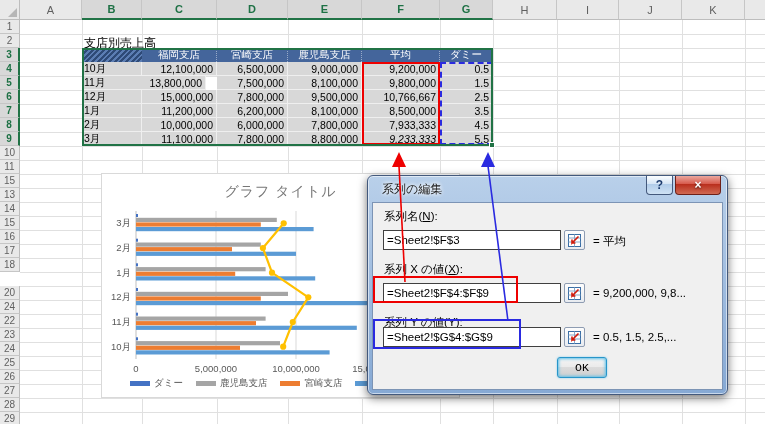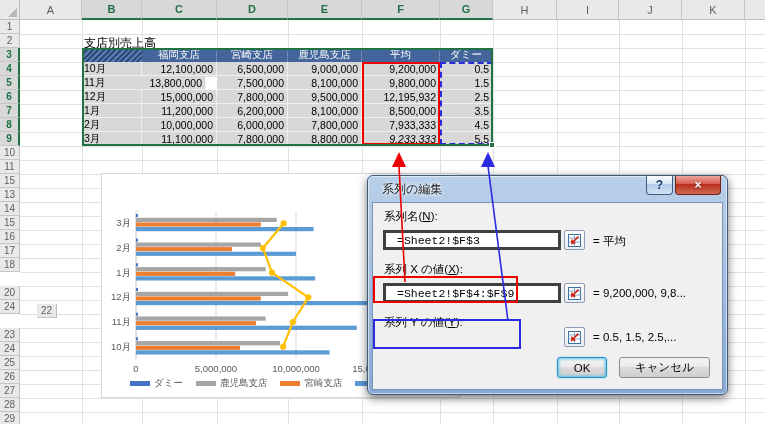--- a/index.html
+++ b/index.html
@@ -47,28 +47,28 @@
   .dlg-btns{position:absolute;right:6px;top:0;display:flex;}
   .dlg-help{width:27px;height:19px;border:1px solid #44597c;border-top:none;border-radius:0 0 4px 4px;
     background:linear-gradient(#fbfdfe,#d4e4f5 45%,#b1cce9 46%,#cfe2f4);
     color:#1e3c6e;font-weight:bold;font-size:12px;display:flex;align-items:center;justify-content:center;margin-right:2px;}
   .dlg-close{width:46px;height:19px;border:1px solid #6e2018;border-top:none;border-radius:0 0 4px 4px;
     background:linear-gradient(#eba79e,#d6584a 45%,#b92e1d 46%,#d06a53);
     color:#fff;font-weight:bold;font-size:12px;display:flex;align-items:center;justify-content:center;text-shadow:0 1px 2px rgba(0,0,0,.6);}
   .dlg-client{position:absolute;left:4px;top:26px;right:4px;bottom:4px;background:#f0f0f0;border:1px solid #7c94b5;}
   .dlg-label{position:absolute;left:11px;font-size:11.5px;color:#000;}
   .dlg-label u{text-decoration:underline;}
-  .dlg-input{position:absolute;left:10px;width:178px;height:20px;border:3px solid #404040;background:#fff;
-    font-family:Liberation Mono, monospace;font-size:11.5px;color:#000;padding:0 11px;outline:none;}
+  .dlg-input{position:absolute;left:10px;width:178px;height:20px;border:1px solid #404040;background:#fff;
+    font-family:Liberation Sans, sans-serif;font-size:11.5px;color:#000;padding:0 3px;outline:none;}
   .picker{position:absolute;left:191px;width:21px;height:20px;border:1px solid #8e9cb2;border-radius:2px;
     background:linear-gradient(#fdfdfd,#e8ebf0);display:flex;align-items:center;justify-content:center;padding:0;}
   .dlg-result{position:absolute;left:220px;font-size:11.5px;color:#000;white-space:nowrap;}
   .dlg-btn{position:absolute;height:21px;font-family:"Liberation Sans","DejaVu Sans",sans-serif;font-size:11.5px;color:#000;
     border:1px solid #8e8e8e;border-radius:3px;background:linear-gradient(#f4f4f4,#ebebeb 45%,#dcdcdc 46%,#cfcfcf);}
-  .dlg-btn.ok{left:184px;top:154px;width:50px;border:1px solid #2795c9;box-shadow:0 0 3px 1px #5fc0e8 inset,0 0 2px #7ecbec;}
+  .dlg-btn.ok{left:184px;top:154px;width:50px;border:1px solid #2795c9;box-shadow:0 0 3px 1px #5fc0e8 inset,0 0 2px #7ecbec;font-family:Liberation Mono, monospace;}
   .dlg-btn.cancel{left:246px;top:154px;width:91px;}
   
   .arrows{position:absolute;left:0;top:0;z-index:20;pointer-events:none;}
 </style>
 </head>
 <body>
 
 <div class="screen">
 
   <svg class="gridsvg" width="765" height="424">
@@ -145,21 +145,21 @@
       <div class="rowhdr" style="top: 174px; height: 14px;">15</div>
       <div class="rowhdr" style="top: 188px; height: 14px;">13</div>
       <div class="rowhdr" style="top: 202px; height: 14px;">14</div>
       <div class="rowhdr" style="top: 216px; height: 14px;">15</div>
       <div class="rowhdr" style="top: 230px; height: 14px;">16</div>
       <div class="rowhdr" style="top: 244px; height: 14px;">17</div>
       <div class="rowhdr" style="top: 258px; height: 14px;">18</div>
       <div class="rowhdr" style="top: 288px; height: 14px;">19</div>
       <div class="rowhdr" style="top: 286px; height: 14px;">20</div>
       <div class="rowhdr" style="top: 300px; height: 14px;">24</div>
-      <div class="rowhdr" style="top: 304px; height: 14px; margin-left: 37px;">22</div>
+      <div class="rowhdr" style="top: 314px; height: 14px;">22</div>
       <div class="rowhdr" style="top: 328px; height: 14px;">23</div>
       <div class="rowhdr" style="top: 342px; height: 14px;">24</div>
       <div class="rowhdr" style="top: 356px; height: 14px;">25</div>
       <div class="rowhdr" style="top: 370px; height: 14px;">26</div>
       <div class="rowhdr" style="top: 384px; height: 14px;">27</div>
       <div class="rowhdr" style="top: 398px; height: 14px;">28</div>
       <div class="rowhdr" style="top: 412px; height: 14px;">29</div>
     </div>
 
   <div class="sheet-title">支店別売上高</div>
@@ -179,21 +179,21 @@
       <div class="tcell data lbl" style="left: 82px; width: 60px; top: 76px; height: 14px;">11月</div>
       <div class="tcell data num" style="left: 131px; width: 75px; top: 76px; height: 14px;">13,800,000</div>
       <div class="tcell data num" style="left: 217px; width: 71px; top: 76px; height: 14px;">7,500,000</div>
       <div class="tcell data num" style="left: 288px; width: 74px; top: 76px; height: 14px;">8,100,000</div>
       <div class="tcell data num" style="left: 362px; width: 78px; top: 76px; height: 14px;">9,800,000</div>
       <div class="tcell data num" style="left: 440px; width: 53px; top: 76px; height: 14px;">1.5</div>
       <div class="tcell data lbl" style="left: 82px; width: 60px; top: 90px; height: 14px;">12月</div>
       <div class="tcell data num" style="left: 142px; width: 75px; top: 90px; height: 14px;">15,000,000</div>
       <div class="tcell data num" style="left: 217px; width: 71px; top: 90px; height: 14px;">7,800,000</div>
       <div class="tcell data num" style="left: 288px; width: 74px; top: 90px; height: 14px;">9,500,000</div>
-      <div class="tcell data num" style="left: 362px; width: 78px; top: 90px; height: 14px;">12,195,932</div>
+      <div class="tcell data num" style="left: 362px; width: 78px; top: 90px; height: 14px;">10,766,667</div>
       <div class="tcell data num" style="left: 440px; width: 53px; top: 90px; height: 14px;">2.5</div>
       <div class="tcell data lbl" style="left: 82px; width: 60px; top: 104px; height: 14px;">1月</div>
       <div class="tcell data num" style="left: 142px; width: 75px; top: 104px; height: 14px;">11,200,000</div>
       <div class="tcell data num" style="left: 217px; width: 71px; top: 104px; height: 14px;">6,200,000</div>
       <div class="tcell data num" style="left: 288px; width: 74px; top: 104px; height: 14px;">8,100,000</div>
       <div class="tcell data num" style="left: 362px; width: 78px; top: 104px; height: 14px;">8,500,000</div>
       <div class="tcell data num" style="left: 440px; width: 53px; top: 104px; height: 14px;">3.5</div>
       <div class="tcell data lbl" style="left: 82px; width: 60px; top: 118px; height: 14px;">2月</div>
       <div class="tcell data num" style="left: 142px; width: 75px; top: 118px; height: 14px;">10,000,000</div>
       <div class="tcell data num" style="left: 217px; width: 71px; top: 118px; height: 14px;">6,000,000</div>
@@ -207,20 +207,21 @@
       <div class="tcell data num" style="left: 362px; width: 78px; top: 132px; height: 14px; font-style: italic;">9,233,333</div>
       <div class="tcell data num" style="left: 440px; width: 53px; top: 132px; height: 14px;">5.5</div>
     </div>
 
   <div class="redrange" style="left:362px;top:62px;width:78px;height:83px;"></div>
   <div class="bluerange" style="left:440px;top:62px;width:53px;height:83px;"></div>
   <div class="sel-border" style="left:82px;top:48px;width:411px;height:98px;"></div>
   <div class="fill-handle" style="left:489px;top:142px;"></div>
 
   <div class="chart">
+    <div class="chart-title">グラフ タイトル</div>
     <svg id="plot" width="357" height="223">
         <line x1="34" y1="37" x2="34" y2="185" stroke="#bfbfbf" stroke-width="1"></line>
         <line x1="114" y1="37" x2="114" y2="185" stroke="#d9d9d9" stroke-width="1"></line>
         <line x1="194" y1="37" x2="194" y2="185" stroke="#d9d9d9" stroke-width="1"></line>
         <line x1="274" y1="37" x2="274" y2="185" stroke="#d9d9d9" stroke-width="1"></line>
         <rect x="34" y="163.3" width="2" height="3" fill="#4472c4"></rect>
         <rect x="34" y="167.1" width="144.0" height="4.2" fill="#a5a5a5"></rect>
         <rect x="34" y="171.7" width="104.0" height="4.2" fill="#ed7d31"></rect>
         <rect x="34" y="176.3" width="193.6" height="4.2" fill="#5b9bd5"></rect>
         <text x="29" y="175.7" text-anchor="end" font-size="9.5" fill="#595959">10月</text>
@@ -315,33 +316,33 @@
             <rect x="0.5" y="0.5" width="12" height="12" fill="#fff" stroke="#3a6ea5"></rect>
             <line x1="0.5" y1="4" x2="12.5" y2="4" stroke="#8aa8c8"></line>
             <line x1="0.5" y1="8" x2="12.5" y2="8" stroke="#8aa8c8"></line>
             <line x1="6.5" y1="0.5" x2="6.5" y2="12.5" stroke="#8aa8c8"></line>
             <path d="M10.5 2.5 L4 9 L4 5.6 M4 9 L7.4 9" stroke="#d21a0a" stroke-width="1.6" fill="none"></path>
           </svg>
       </button>
       <div class="dlg-result" style="top:84px;">= 9,200,000, 9,8...</div>
 
       <div class="dlg-label" style="top:112px;"><span>系列 Y の値(</span><u>Y</u><span>):</span></div>
+      <input class="dlg-input" style="top: 124px;" value="=Sheet2!$G$4:$G$9">
       <button class="picker" style="top:124px;">
         <svg width="13" height="13" viewBox="0 0 13 13">
             <rect x="0.5" y="0.5" width="12" height="12" fill="#fff" stroke="#3a6ea5"></rect>
             <line x1="0.5" y1="4" x2="12.5" y2="4" stroke="#8aa8c8"></line>
             <line x1="0.5" y1="8" x2="12.5" y2="8" stroke="#8aa8c8"></line>
             <line x1="6.5" y1="0.5" x2="6.5" y2="12.5" stroke="#8aa8c8"></line>
             <path d="M10.5 2.5 L4 9 L4 5.6 M4 9 L7.4 9" stroke="#d21a0a" stroke-width="1.6" fill="none"></path>
           </svg>
       </button>
       <div class="dlg-result" style="top:128px;">= 0.5, 1.5, 2.5,...</div>
 
       <button class="dlg-btn ok">OK</button>
-      <button class="dlg-btn cancel">キャンセル</button>
     </div>
   </div>
 
   <div style="position:absolute;left:373px;top:276px;width:145px;height:27px;border:2px solid #ee0000;z-index:15;pointer-events:none;"></div>
   <div style="position:absolute;left:373px;top:319px;width:148px;height:30px;border:2px solid #2a2ae0;z-index:15;pointer-events:none;"></div>
 
   <svg class="arrows" width="765" height="424">
     <line x1="405" y1="282" x2="399" y2="166" stroke="#ee0000" stroke-width="1.6"></line>
     <polygon points="399,152 392,167 406,167" fill="#ee0000"></polygon>
     <line x1="508" y1="321" x2="488" y2="166" stroke="#2a2ae0" stroke-width="1.6"></line>

